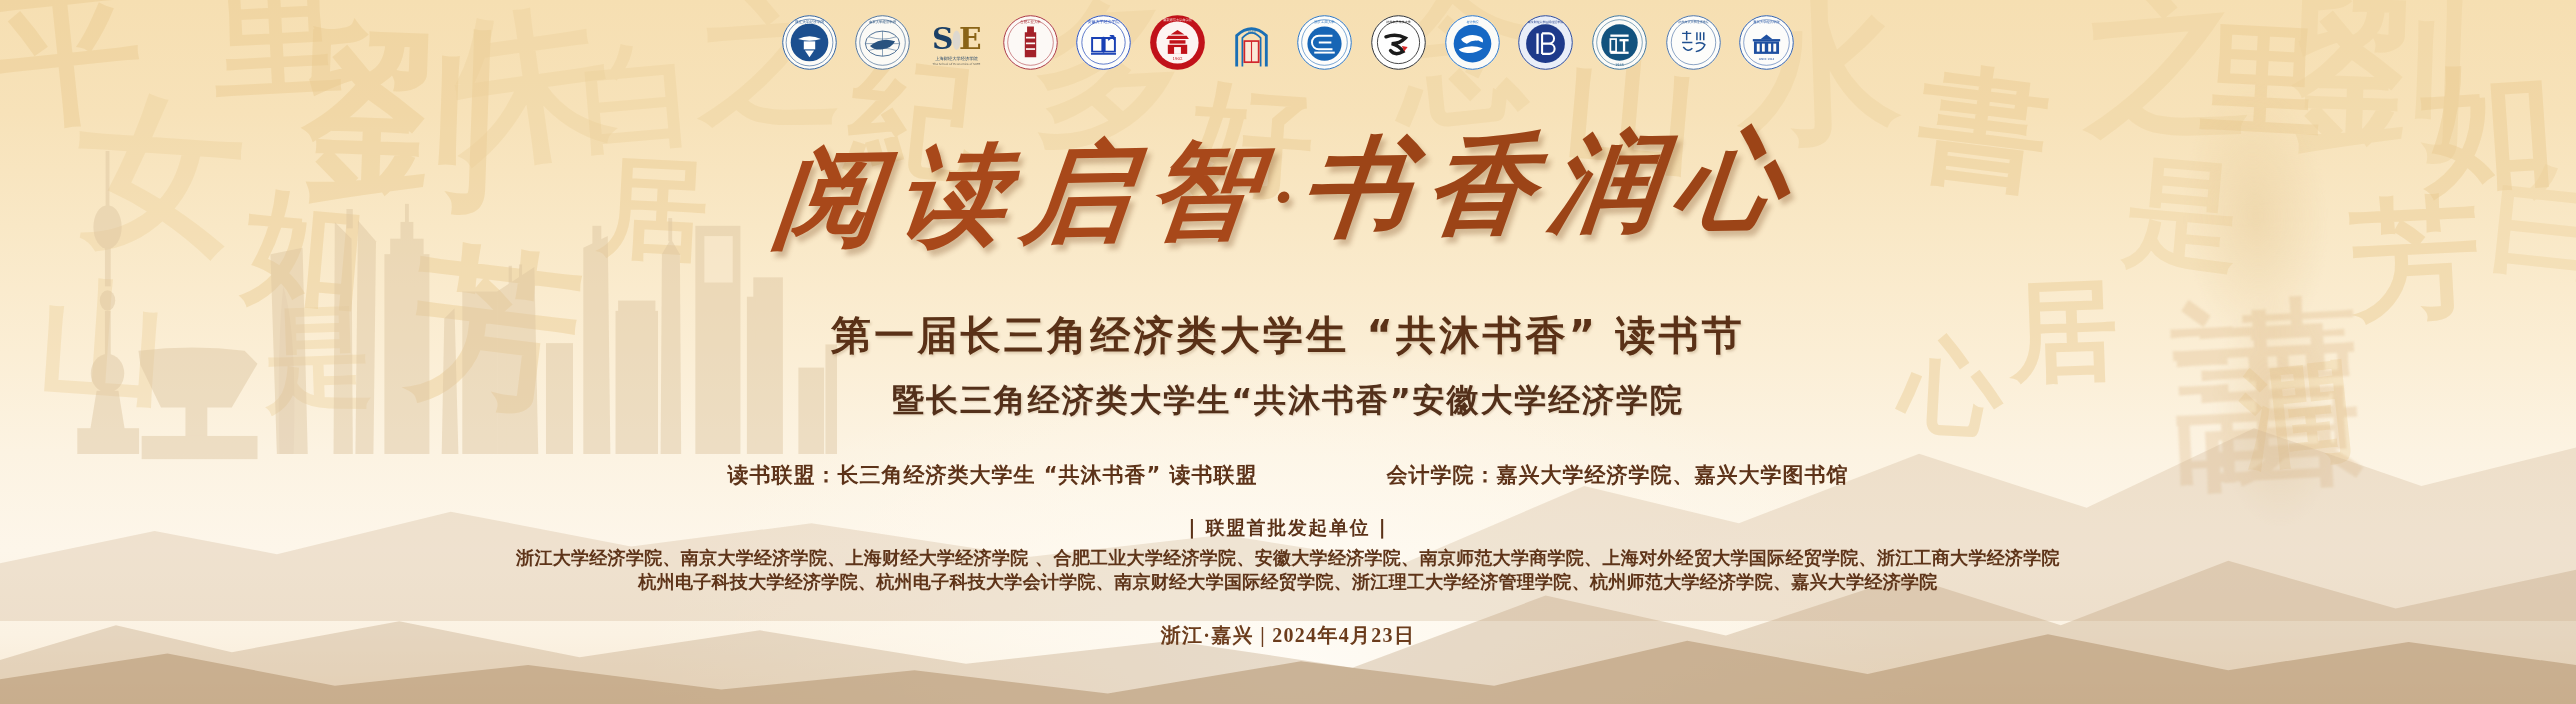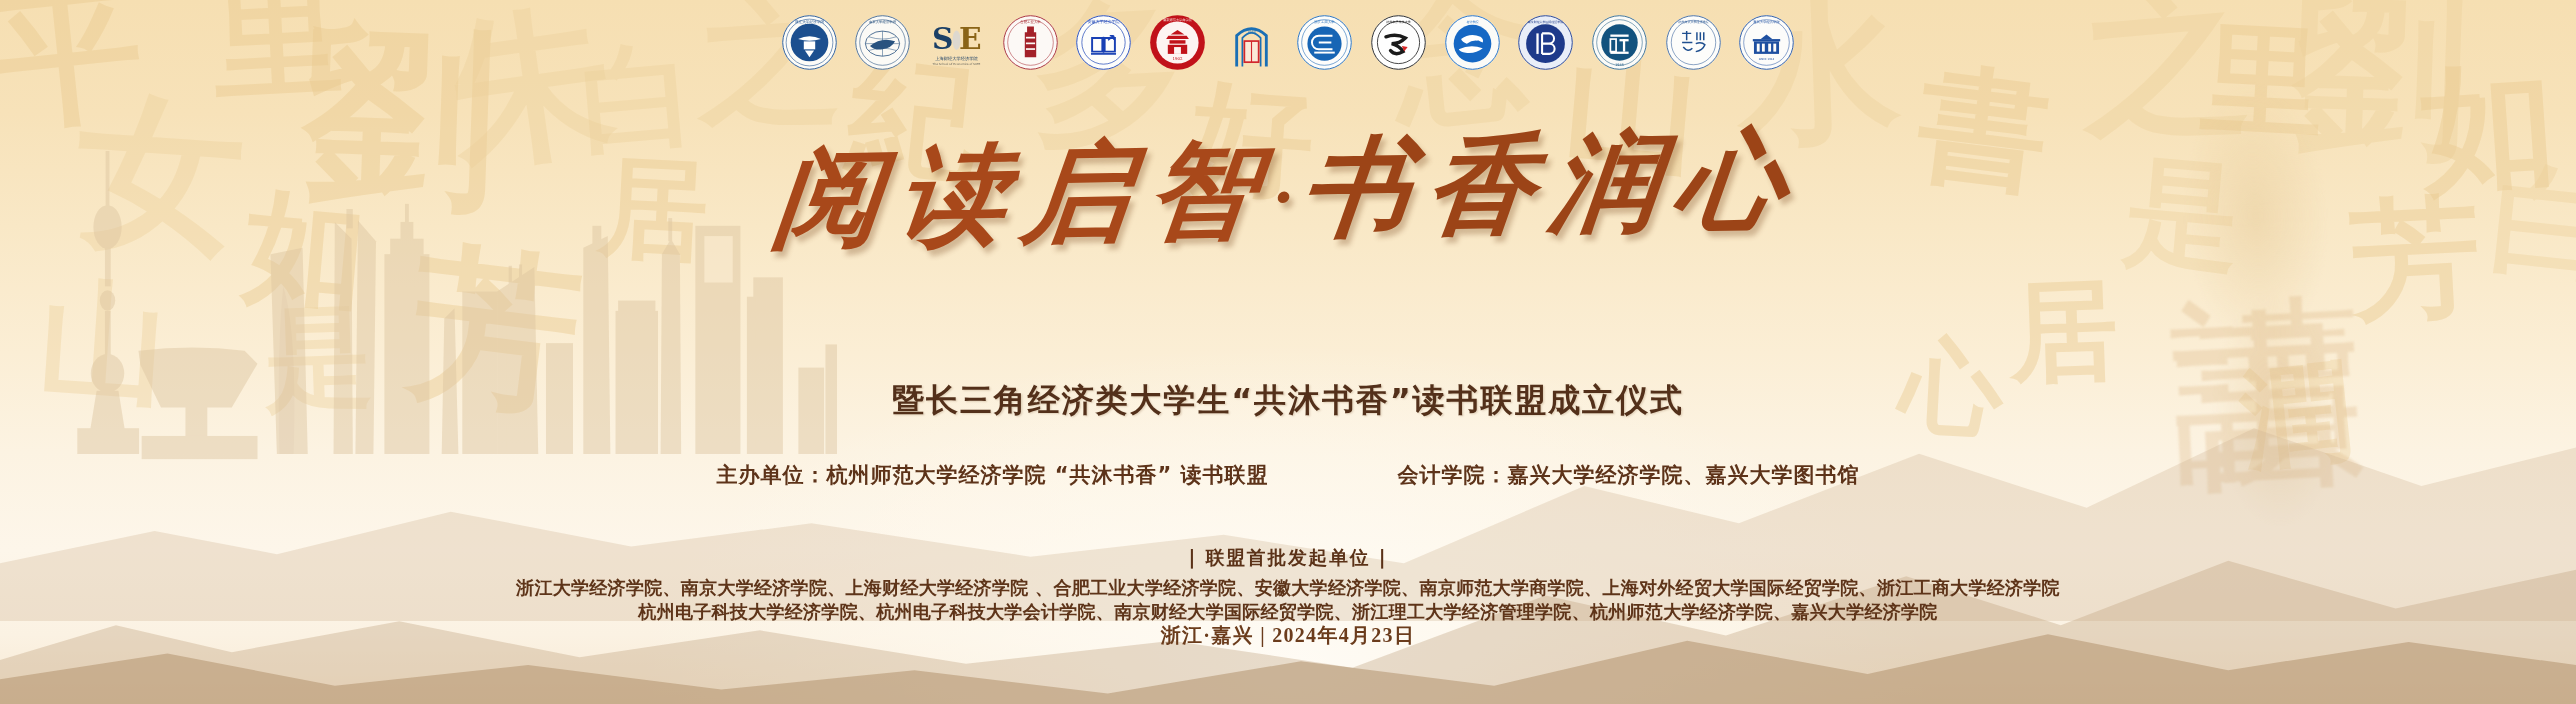--- a/index.html
+++ b/index.html
@@ -135,21 +135,21 @@
     gap:129px;
     font-family:"DejaVu Sans","Liberation Sans",sans-serif;
     font-weight:700;
     font-size:21px;
     letter-spacing:1px;
     color:#5d3319;
     white-space:nowrap;
   }
 
   
-  #founders { position:absolute; left:0; right:0; top:515px; text-align:center; z-index:7;margin-top:30px; }
+  #founders { position:absolute; left:0; right:0; top:515px; text-align:center; z-index:7; }
   #founders-head {
     font-family:"DejaVu Sans","Liberation Sans",sans-serif;
     font-weight:700; font-size:18.7px; letter-spacing:1.9px;
     color:#5b3218; margin-bottom:5.2px; white-space:nowrap;
   }
   .founder-line {
     font-family:"DejaVu Sans","Liberation Sans",sans-serif;
     font-weight:700; font-size:18px; letter-spacing:0.3px;
     color:#5e3419; line-height:1.32; white-space:nowrap;
   }
@@ -444,24 +444,25 @@
           <text x="50" y="15" font-size="5.8" fill="#1d4fa0" text-anchor="middle" font-family="DejaVu Sans">嘉兴大学经济学院</text>
         </svg>
     </div>
 
   </div>
 
   <div id="title-block">
     <span id="title"><span>阅读启智</span><span class="dot">·</span><span class="shu">书香润心</span></span>
   </div>
 
-  <div id="sub2">暨长三角经济类大学生“共沐书香”读书联盟成立仪式</div>
+  <div id="sub1">第一届长三角经济类大学生 “共沐书香” 读书节</div>
+  <div id="sub2">暨长三角经济类大学生“共沐书香”安徽大学经济学院</div>
 
   <div id="organizers">
-    <span>主办单位：杭州师范大学经济学院 “共沐书香” 读书联盟</span>
+    <span>读书联盟：长三角经济类大学生 “共沐书香” 读书联盟</span>
     <span>会计学院：嘉兴大学经济学院、嘉兴大学图书馆</span>
   </div>
 
   <div id="founders">
     <div id="founders-head">| 联盟首批发起单位 |</div>
     <div class="founder-line">浙江大学经济学院、南京大学经济学院、上海财经大学经济学院 、合肥工业大学经济学院、安徽大学经济学院、南京师范大学商学院、上海对外经贸大学国际经贸学院、浙江工商大学经济学院</div>
     <div class="founder-line">杭州电子科技大学经济学院、杭州电子科技大学会计学院、南京财经大学国际经贸学院、浙江理工大学经济管理学院、杭州师范大学经济学院、嘉兴大学经济学院</div>
   </div>
 
   <div id="footer">浙江·嘉兴 | 2024年4月23日</div>

